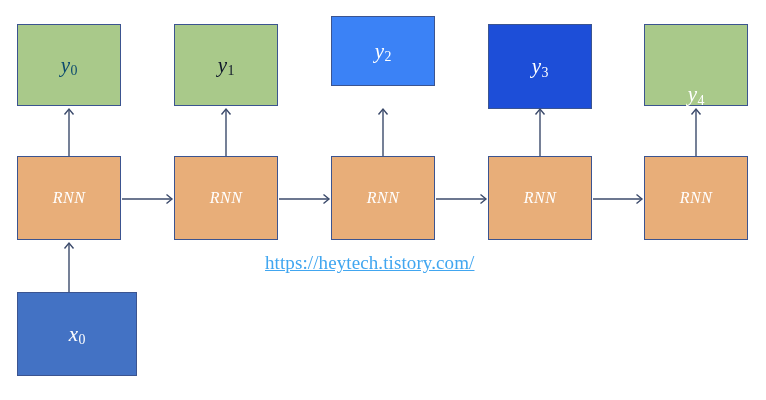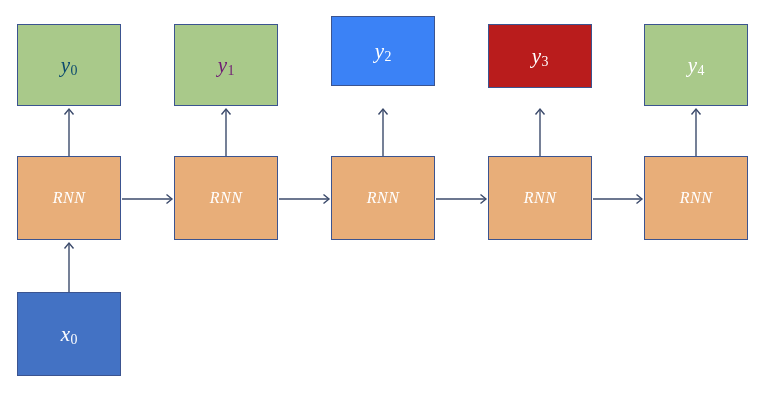--- a/index.html
+++ b/index.html
@@ -68,47 +68,47 @@
 </style>
 </head>
 <body>
 
 <div id="canvas" style="background: rgb(255, 255, 255);">
 
 <div class="node node-out" style="left: 17px; top: 24px; width: 104px; height: 82px; border-color: rgb(59, 84, 144); background: rgb(169, 201, 138);">
       <span class="node-label" style="color: #0c4a6e;"><span>y</span><sub>0</sub></span>
     </div>
     <div class="node node-out" style="left: 174px; top: 24px; width: 104px; height: 82px; border-color: rgb(59, 84, 144); background: rgb(169, 201, 138);">
-      <span class="node-label" style="color: #701a75; font-family: Liberation Serif, serif;"><span>y</span><sub>1</sub></span>
+      <span class="node-label" style="color: #0f172a; font-family: Liberation Serif, serif;"><span>y</span><sub>1</sub></span>
     </div>
     <div class="node node-out" style="left: 331px; top: 16px; width: 104px; height: 70px; border-color: rgb(59, 84, 144); background: #3b82f6;">
       <span class="node-label" style="color: rgb(255, 255, 255);"><span>y</span><sub>2</sub></span>
     </div>
-    <div class="node node-out" style="left: 488px; top: 24px; width: 104px; height: 64px; border-color: rgb(59, 84, 144); background: #b91c1c;">
+    <div class="node node-out" style="left: 488px; top: 24px; width: 104px; height: 85px; border-color: rgb(59, 84, 144); background: #1d4ed8;">
       <span class="node-label" style="color: rgb(255, 255, 255);"><span>y</span><sub>3</sub></span>
     </div>
-    <div class="node node-out" style="left: 644px; top: 24px; width: 104px; height: 82px; border-color: rgb(59, 84, 144); background: rgb(169, 201, 138);">
+    <div class="node node-out" style="left: 644px; top: 24px; width: 104px; height: 82px; border-color: rgb(59, 84, 144); background: rgb(169, 201, 138); align-items: flex-end;">
       <span class="node-label" style="color: rgb(255, 255, 255);"><span>y</span><sub>4</sub></span>
     </div>
     <div class="node node-rnn" style="left: 17px; top: 156px; width: 104px; height: 84px; border-color: rgb(59, 84, 144); background: rgb(232, 174, 121);">
       <span class="node-label" style="color: rgb(255, 255, 255);">RNN</span>
     </div>
     <div class="node node-rnn" style="left: 174px; top: 156px; width: 104px; height: 84px; border-color: rgb(59, 84, 144); background: rgb(232, 174, 121);">
       <span class="node-label" style="color: rgb(255, 255, 255);">RNN</span>
     </div>
     <div class="node node-rnn" style="left: 331px; top: 156px; width: 104px; height: 84px; border-color: rgb(59, 84, 144); background: rgb(232, 174, 121);">
       <span class="node-label" style="color: rgb(255, 255, 255);">RNN</span>
     </div>
     <div class="node node-rnn" style="left: 488px; top: 156px; width: 104px; height: 84px; border-color: rgb(59, 84, 144); background: rgb(232, 174, 121);">
       <span class="node-label" style="color: rgb(255, 255, 255);">RNN</span>
     </div>
     <div class="node node-rnn" style="left: 644px; top: 156px; width: 104px; height: 84px; border-color: rgb(59, 84, 144); background: rgb(232, 174, 121);">
       <span class="node-label" style="color: rgb(255, 255, 255);">RNN</span>
     </div>
-    <div class="node node-in" style="left: 17px; top: 292px; width: 104px; height: 84px; border-color: rgb(59, 84, 144); background: rgb(67, 114, 196);">
+    <div class="node node-in" style="left: 17px; top: 292px; width: 120px; height: 84px; border-color: rgb(59, 84, 144); background: rgb(67, 114, 196);">
       <span class="node-label" style="color: rgb(255, 255, 255);"><span>x</span><sub>0</sub></span>
     </div>
     <div class="arrow" style="left: 63px; top: 108px;">
       <svg width="12" height="48">
         <path d="M6 48 L6 1" stroke="#3b4a6b" stroke-width="1.4" fill="none"></path>
         <path d="M1.5 6.5 L6 1 L10.5 6.5" stroke="#3b4a6b" stroke-width="1.4" fill="none"></path>
       </svg>
     </div>
     <div class="arrow" style="left: 220px; top: 108px;">
       <svg width="12" height="48">
@@ -157,13 +157,14 @@
         <path d="M0 6 L50 6" stroke="#3b4a6b" stroke-width="1.4" fill="none"></path>
         <path d="M44.5 1.5 L50 6 L44.5 10.5" stroke="#3b4a6b" stroke-width="1.4" fill="none"></path>
       </svg>
     </div>
     <div class="arrow" style="left: 593px; top: 193px;">
       <svg width="50" height="12">
         <path d="M0 6 L49 6" stroke="#3b4a6b" stroke-width="1.4" fill="none"></path>
         <path d="M43.5 1.5 L49 6 L43.5 10.5" stroke="#3b4a6b" stroke-width="1.4" fill="none"></path>
       </svg>
     </div>
+    <a class="watermark" style="left: 265px; top: 252px; color: rgb(65, 166, 240);">https://heytech.tistory.com/</a>
   </div>
 
 </body></html>

